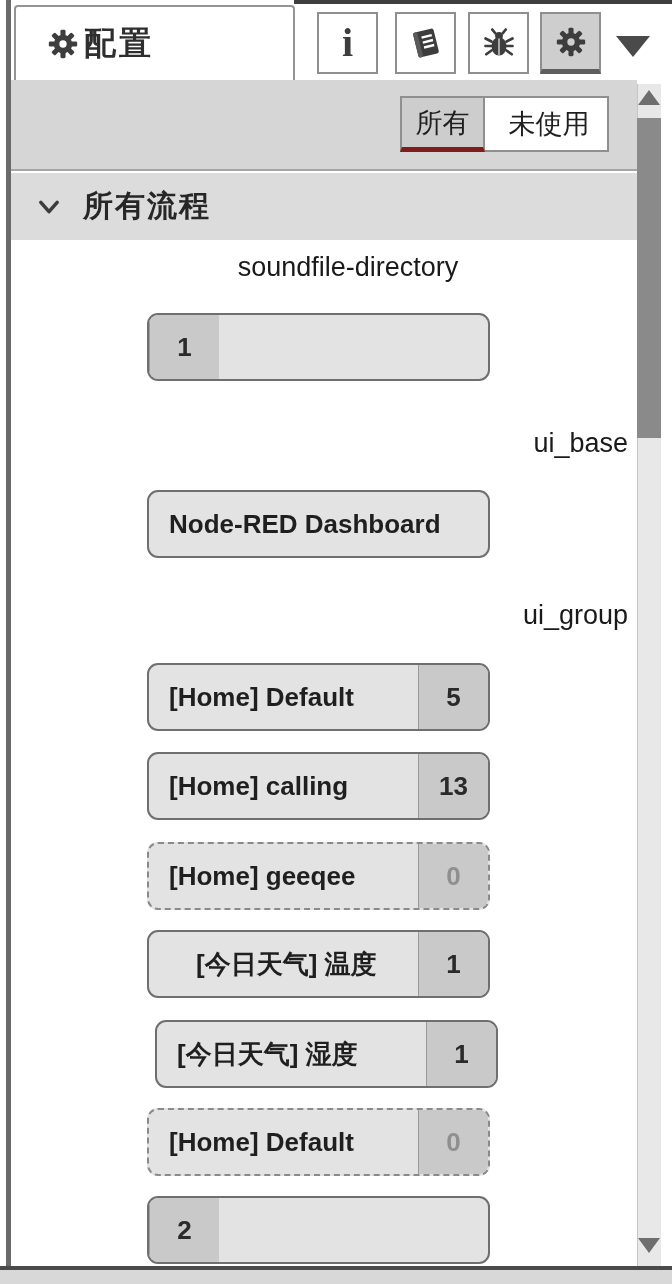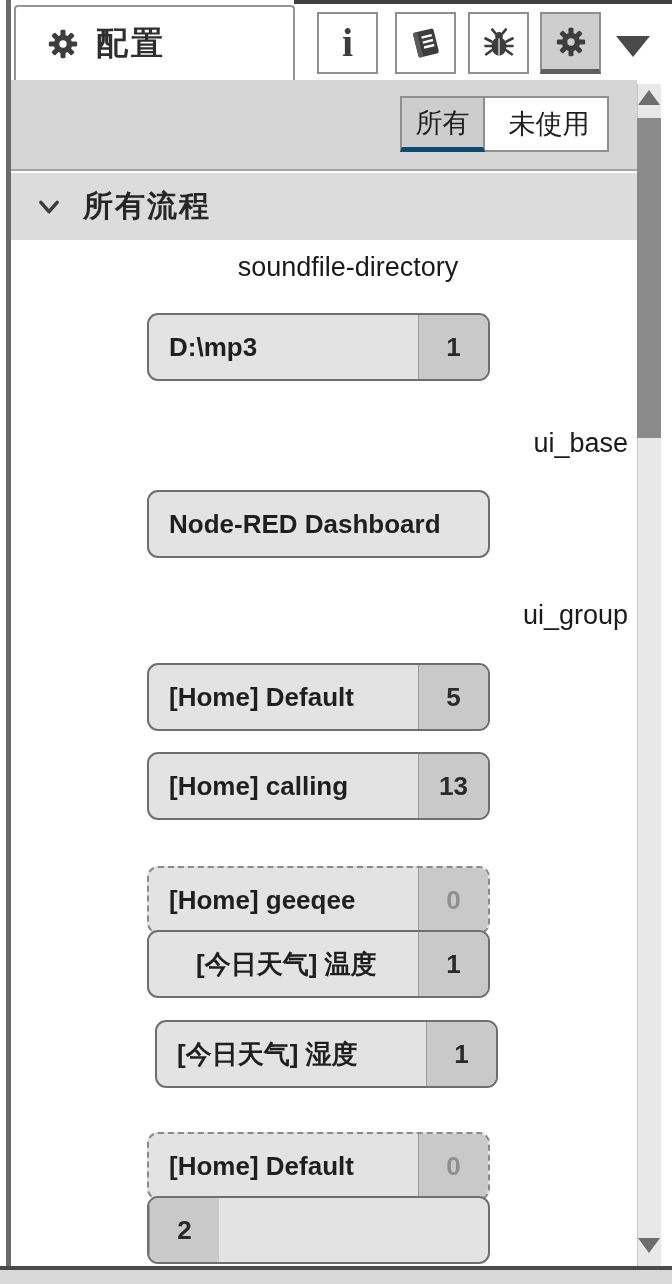--- a/index.html
+++ b/index.html
@@ -15,21 +15,21 @@
   .left-line   { position:absolute; left:6px; top:0; width:5px; height:1284px; background:#6a6a6a; }
   .top-line    { position:absolute; left:294px; top:0; width:378px; height:4px; background:#3f3f3f; }
   .bottom-line { position:absolute; left:0; top:1266px; width:672px; height:4px; background:#4a4a4a; }
   .bottom-strip{ position:absolute; left:0; top:1270px; width:672px; height:14px; background:#d8d8d8; }
 
   
   .tab {
     position:absolute; left:14px; top:5px; width:281px; height:75px;
     background:#ffffff; border:2px solid #949494; border-bottom:none;
     border-radius:4px 4px 0 0;
-    display:flex; align-items:center; gap:16px; padding-left:30px;
+    display:flex; align-items:center; gap:4px; padding-left:30px;
   }
   .tab-label { font-size:32px; font-weight:bold; color:#2e2e2e; letter-spacing:3px; }
 
   
   .icon-btn {
     position:absolute; top:12px; width:61px; height:62px;
     background:#ffffff; border:2px solid #8f8f8f;
     display:flex; align-items:center; justify-content:center;
     cursor:pointer;
   }
@@ -44,21 +44,21 @@
   
   .toolbar {
     position:absolute; left:11px; top:80px; width:626px; height:91px;
     background:#d6d6d6; border-bottom:2px solid #a6a6a6;
   }
   .toggle { position:absolute; left:389px; top:16px; display:flex; height:56px; }
   .toggle-btn {
     display:flex; align-items:center; justify-content:center;
     font-size:27px; color:#1f1f1f; border:2px solid #8f8f8f; cursor:pointer;
   }
-  .toggle-all    { width:85px;  background:#cdcdcd; border-bottom:5px solid #0c4a6e; }
+  .toggle-all    { width:85px;  background:#cdcdcd; border-bottom:5px solid #7f1d1d; }
   .toggle-unused { width:124px; background:#ffffff; border-left:none;padding-left:6px; }
 
   
   .section-header {
     position:absolute; left:11px; top:173px; width:626px; height:67px;
     background:#dcdcdc; display:flex; align-items:center; cursor:pointer;
   }
   .section-header .chev { margin-left:24px; display:flex; }
   .section-title { margin-left:20px; font-size:30px; font-weight:bold; color:#262626; letter-spacing:2px; }
 
@@ -67,21 +67,21 @@
 
   .cat-label {
     position:absolute; right:44px; width:560px; text-align:right;
     font-size:27px; color:#1a1a1a;
   }
   .node {
     position:absolute; left:147px; width:343px; height:68px;
     background:#e3e3e3; border:2px solid #6f6f6f; border-radius:11px;
     display:flex; overflow:hidden; cursor:pointer;
   }
-  .node.dashed { border:2px dashed #8a8a8a;margin-top:24px; }
+  .node.dashed { border:2px dashed #8a8a8a; }
   .node-label {
     flex:1; display:flex; align-items:center; padding-left:20px;
     font-size:26px; font-weight:600; color:#1f1f1f; white-space:nowrap;
   }
   .node-badge {
     width:70px; background:#c9c9c9; border-left:1px solid #9a9a9a;
     display:flex; align-items:center; justify-content:center;
     font-size:26px; font-weight:600; color:#2a2a2a;
   }
   .node.dashed .node-badge { color:#8f8f8f; }
@@ -189,21 +189,20 @@
       <polyline points="5,8 12,16 19,8" stroke="#3c3c3c" stroke-width="3" stroke-linecap="round" stroke-linejoin="round"></polyline>
     </svg>
   </span>
   <span class="section-title">所有流程</span>
 </div>
 
 <div class="content"></div>
 
 <div class="cat-label" style="top:252px;text-align:center;">soundfile-directory</div>
 <div class="node" style="top:313px;">
-  <span class="node-label">D:\mp3</span>
   <span class="node-badge">1</span>
 </div>
 
 <div class="cat-label" style="top:428px;">ui_base</div>
 <div class="node" style="top:490px;">
   <span class="node-label">Node-RED Dashboard</span>
 </div>
 
 <div class="cat-label" style="top:600px;">ui_group</div>
 <div class="node" style="top:663px;">

